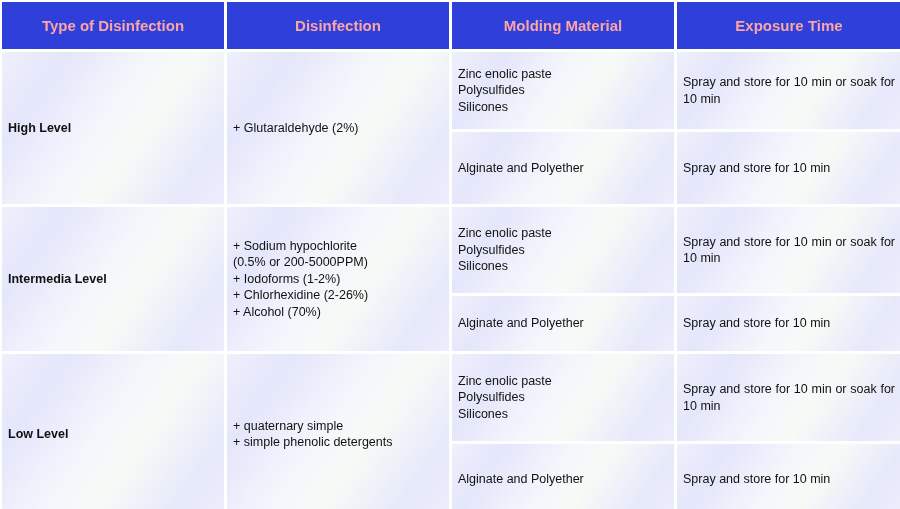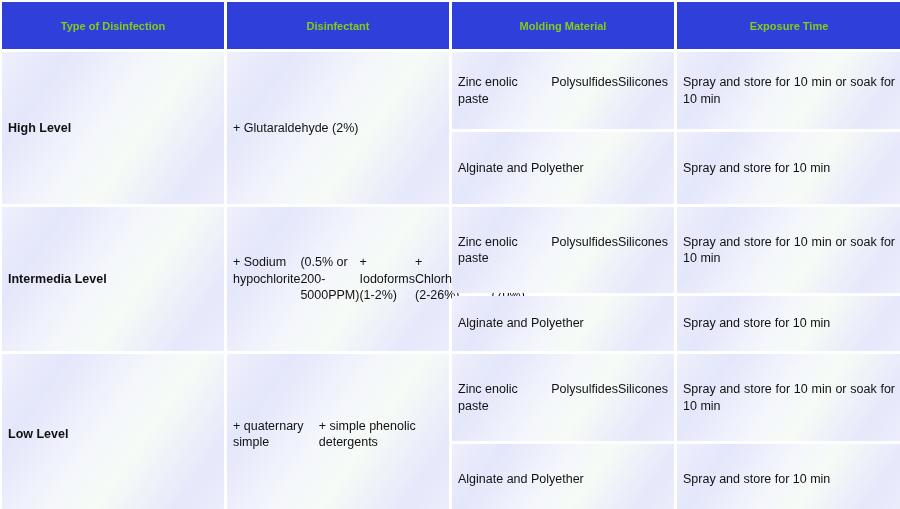--- a/index.html
+++ b/index.html
@@ -5,38 +5,38 @@
   html, body { margin:0; padding:0; background:#ffffff; }
   body { width:900px; height:509px; overflow:hidden; font-family:"Liberation Sans", sans-serif; }
   .grid {
     position:absolute; left:2px; top:2px;
     display:grid;
     grid-template-columns: 222px 222px 222px 224px;
     grid-template-rows: 47px 77px 72px 86px 55px 87px 70px;
     column-gap:3px; row-gap:3px;
   }
   .th {
-    background:#2f3fd9; color:#84cc16; font-weight:bold; font-size:11px;
+    background:#2f3fd9; color:#fca5a5; font-weight:bold; font-size:15px;
     display:flex; align-items:center; justify-content:center; text-align:center;
   }
   .td {
     background: linear-gradient(125deg, #eef0fc 0%, #e4e6fb 20%, #f4f6fc 45%, #f6fbf6 60%, #e6e8fb 85%, #eceefc 100%);
     color:#111111; font-size:12.5px; line-height:16.5px;
     display:flex; align-items:center; padding:0 6px; box-sizing:border-box;
   }
   .bold { font-weight:bold; }
-  .lines { display:flex; }
+  .lines { display:flex; flex-direction:column; }
   .just { text-align:justify; text-align-last:left; }
 </style>
 </head>
 <body>
 
 <div class="grid">
   <div class="th" style="grid-column:1;grid-row:1">Type of Disinfection</div>
-  <div class="th" style="grid-column:2;grid-row:1">Disinfectant</div>
+  <div class="th" style="grid-column:2;grid-row:1">Disinfection</div>
   <div class="th" style="grid-column:3;grid-row:1">Molding Material</div>
   <div class="th" style="grid-column:4;grid-row:1">Exposure Time</div>
 
   <div class="td bold" style="grid-column:1;grid-row:2/4">High Level</div>
   <div class="td" style="grid-column:2;grid-row:2/4">
     <div class="lines">
         <span>+ Glutaraldehyde (2%)</span>
       </div>
   </div>
   <div class="td" style="grid-column:3;grid-row:2">

